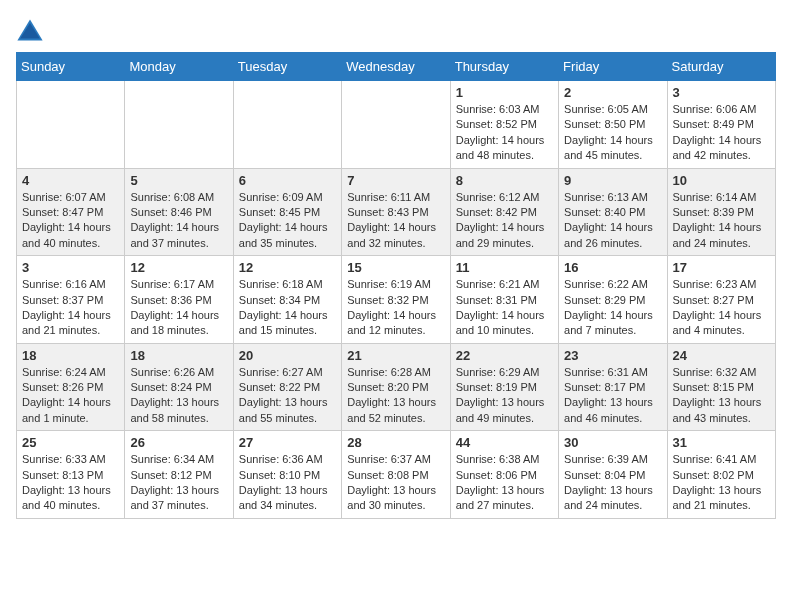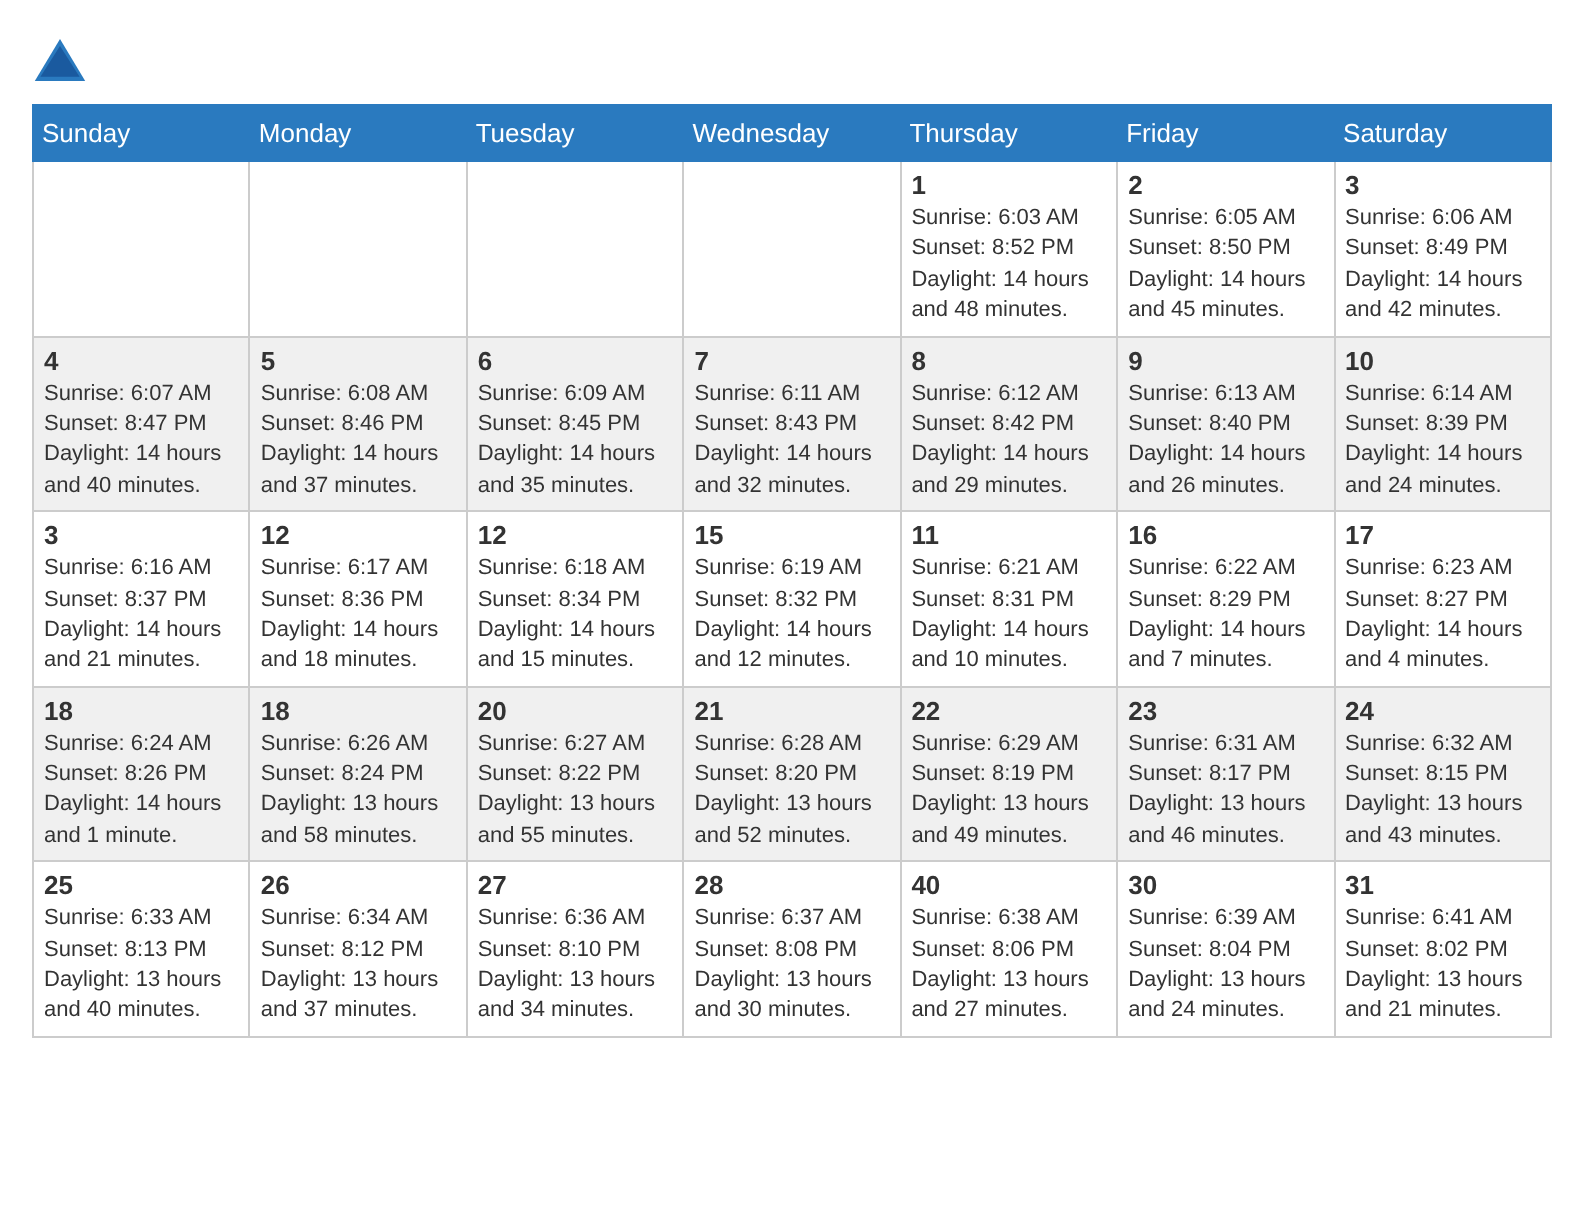--- a/index.html
+++ b/index.html
@@ -245,21 +245,21 @@
         </td>
         <td>
           <span class="day-num">27</span>
           <div class="day-info">Sunrise: 6:36 AM<br>Sunset: 8:10 PM<br>Daylight: 13 hours<br>and 34 minutes.</div>
         </td>
         <td>
           <span class="day-num">28</span>
           <div class="day-info">Sunrise: 6:37 AM<br>Sunset: 8:08 PM<br>Daylight: 13 hours<br>and 30 minutes.</div>
         </td>
         <td>
-          <span class="day-num">40</span>
+          <span class="day-num">44</span>
           <div class="day-info">Sunrise: 6:38 AM<br>Sunset: 8:06 PM<br>Daylight: 13 hours<br>and 27 minutes.</div>
         </td>
         <td>
           <span class="day-num">30</span>
           <div class="day-info">Sunrise: 6:39 AM<br>Sunset: 8:04 PM<br>Daylight: 13 hours<br>and 24 minutes.</div>
         </td>
         <td>
           <span class="day-num">31</span>
           <div class="day-info">Sunrise: 6:41 AM<br>Sunset: 8:02 PM<br>Daylight: 13 hours<br>and 21 minutes.</div>
         </td>

